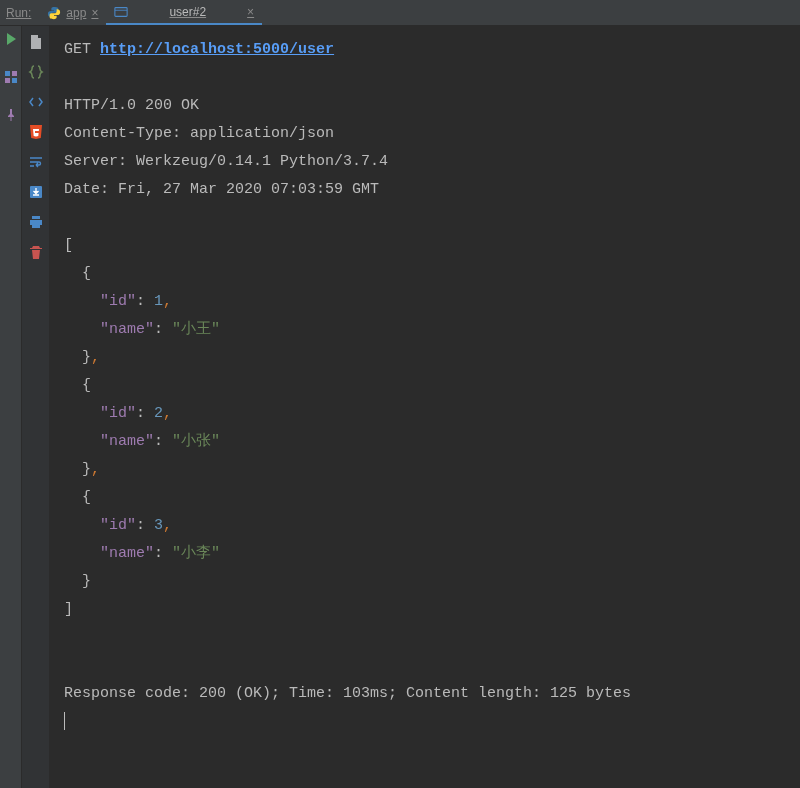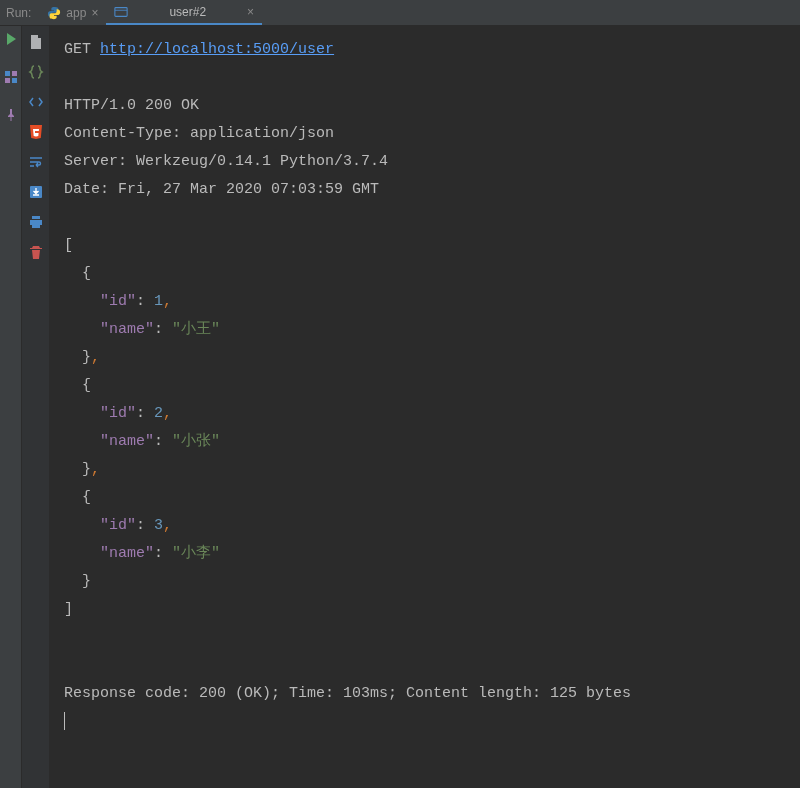--- a/index.html
+++ b/index.html
@@ -14,20 +14,21 @@
   }
   .tab-bar {
     display: flex;
     align-items: center;
     height: 26px;
     background: #3c3f41;
     border-bottom: 1px solid #2b2b2b;
     font-family: "Segoe UI", Arial, sans-serif;
     font-size: 12px;
     color: #8a8a8a;
+    text-decoration: underline;
   }
   .run-label { padding: 0 8px 0 6px; color: #8a8a8a; }
   .tab {
     display: flex;
     align-items: center;
     gap: 5px;
     padding: 0 8px;
     height: 100%;
     cursor: pointer;
     text-align: right;
@@ -66,21 +67,21 @@
     flex: 1;
     background: #2b2b2b;
     padding: 10px 16px 10px 14px;
     font-size: 15px;
     line-height: 28px;
     color: #bababa;
     overflow: hidden;
     font-family: Menlo, Consolas, "Courier New", monospace;
   }
   .req-line { color: #bababa; }
-  .req-url { color: #589df6; text-decoration: underline; cursor: pointer; }
+  .req-url { color: #589df6; text-decoration: underline; cursor: pointer; font-weight: bold; }
   .json-key { color: #9e7bb0; }
   .json-num { color: #6897bb; }
   .json-str { color: #6a8759; }
   .json-punct { color: #cc7832; }
   .json-white { color: #bababa; }
   .footer-line { color: #bababa; }
   .cursor {
     display: inline-block;
     width: 1px;
     height: 18px;

